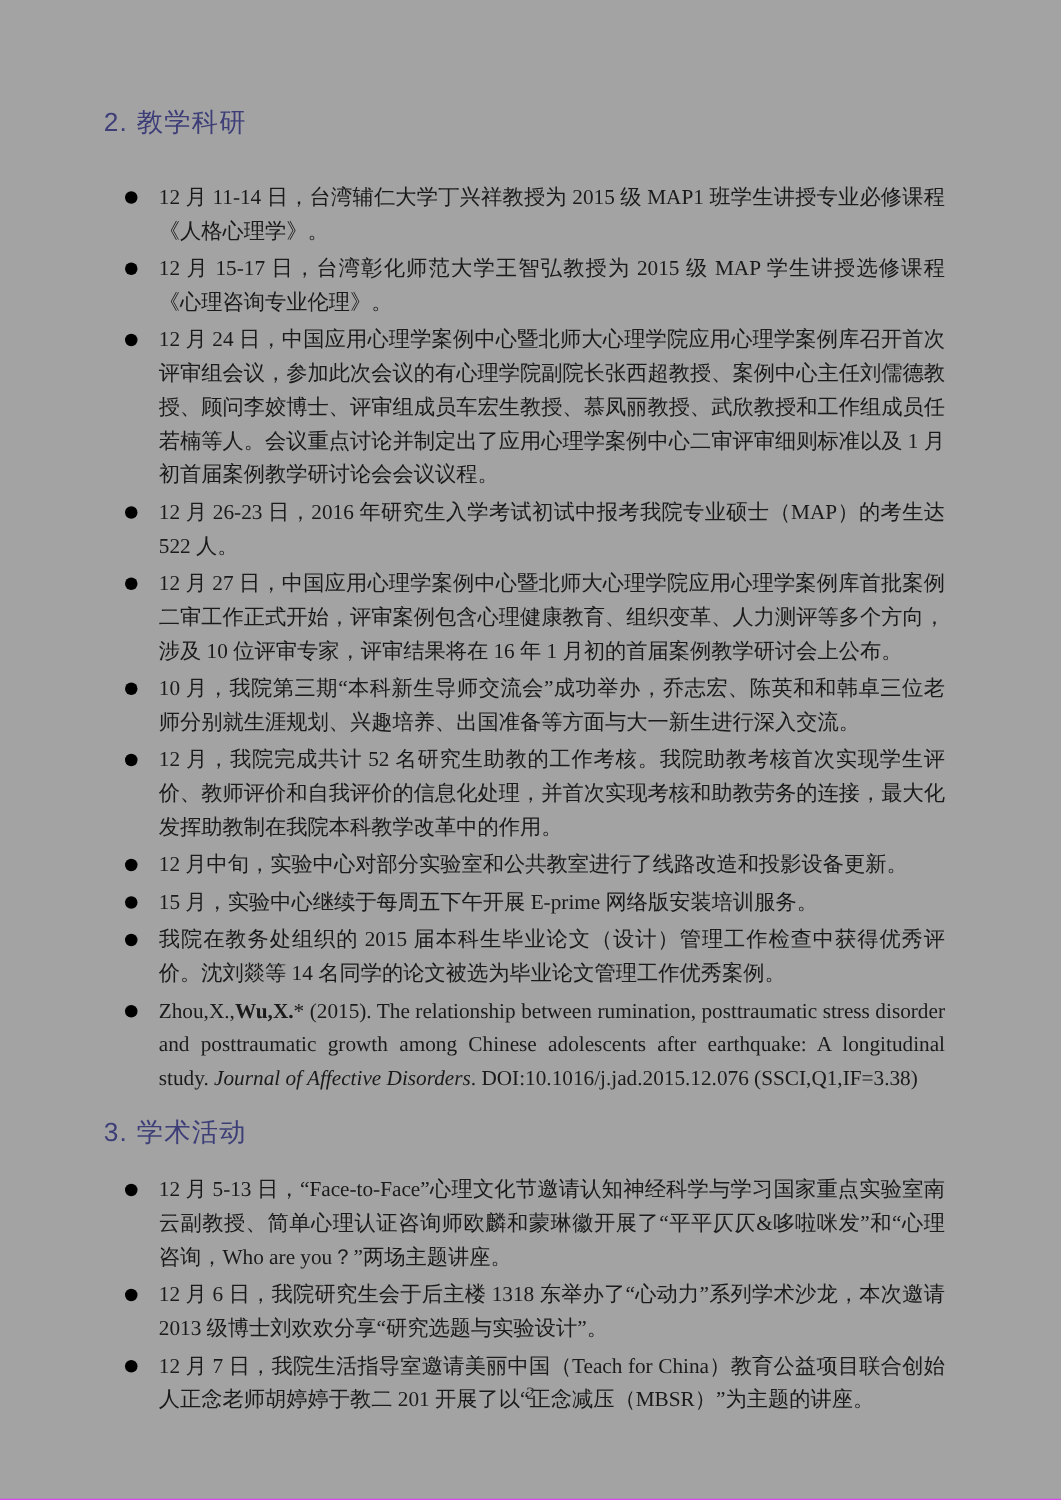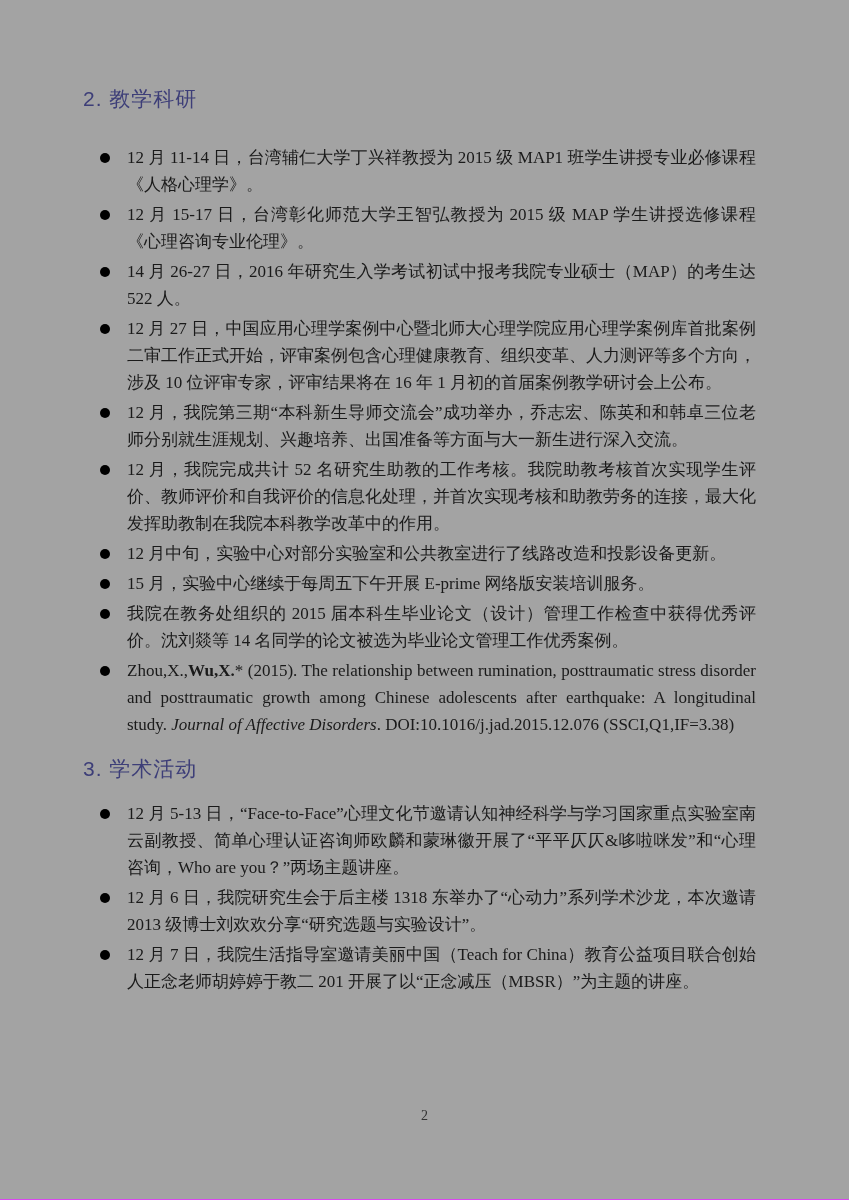--- a/index.html
+++ b/index.html
@@ -83,23 +83,24 @@
 <body>
 
 <div class="page">
   <div class="content">
 
     <section class="section-2">
       <h2 class="heading">2. 教学科研</h2>
       <ul class="bullets">
         <li>12 月 11-14 日，台湾辅仁大学丁兴祥教授为 2015 级 MAP1 班学生讲授专业必修课程《人格心理学》。</li>
         <li>12 月 15-17 日，台湾彰化师范大学王智弘教授为 2015 级 MAP 学生讲授选修课程《心理咨询专业伦理》。</li>
-        <li>14 月 26-27 日，2016 年研究生入学考试初试中报考我院专业硕士（MAP）的考生达 522 人。</li>
+        <li>12 月 24 日，中国应用心理学案例中心暨北师大心理学院应用心理学案例库召开首次评审组会议，参加此次会议的有心理学院副院长张西超教授、案例中心主任刘儒德教授、顾问李姣博士、评审组成员车宏生教授、慕凤丽教授、武欣教授和工作组成员任若楠等人。会议重点讨论并制定出了应用心理学案例中心二审评审细则标准以及 1 月初首届案例教学研讨论会会议议程。</li>
+        <li>12 月 26-23 日，2016 年研究生入学考试初试中报考我院专业硕士（MAP）的考生达 522 人。</li>
         <li>12 月 27 日，中国应用心理学案例中心暨北师大心理学院应用心理学案例库首批案例二审工作正式开始，评审案例包含心理健康教育、组织变革、人力测评等多个方向，涉及 10 位评审专家，评审结果将在 16 年 1 月初的首届案例教学研讨会上公布。</li>
-        <li>12 月，我院第三期“本科新生导师交流会”成功举办，乔志宏、陈英和和韩卓三位老师分别就生涯规划、兴趣培养、出国准备等方面与大一新生进行深入交流。</li>
+        <li>10 月，我院第三期“本科新生导师交流会”成功举办，乔志宏、陈英和和韩卓三位老师分别就生涯规划、兴趣培养、出国准备等方面与大一新生进行深入交流。</li>
         <li>12 月，我院完成共计 52 名研究生助教的工作考核。我院助教考核首次实现学生评价、教师评价和自我评价的信息化处理，并首次实现考核和助教劳务的连接，最大化发挥助教制在我院本科教学改革中的作用。</li>
         <li>12 月中旬，实验中心对部分实验室和公共教室进行了线路改造和投影设备更新。</li>
         <li>15 月，实验中心继续于每周五下午开展 E-prime 网络版安装培训服务。</li>
         <li>我院在教务处组织的 2015 届本科生毕业论文（设计）管理工作检查中获得优秀评价。沈刘燚等 14 名同学的论文被选为毕业论文管理工作优秀案例。</li>
         <li class="citation"><span>Zhou,X.,</span><span class="hl">Wu,X.</span><span>* (2015). The relationship between rumination, posttraumatic stress disorder and posttraumatic growth among Chinese adolescents after earthquake: A longitudinal study. </span><span class="it">Journal of Affective Disorders</span><span>. DOI:10.1016/j.jad.2015.12.076 (SSCI,Q1,IF=3.38)</span></li>
       </ul>
     </section>
 
     <section class="section-3">
       <h2 class="heading">3. 学术活动</h2>

